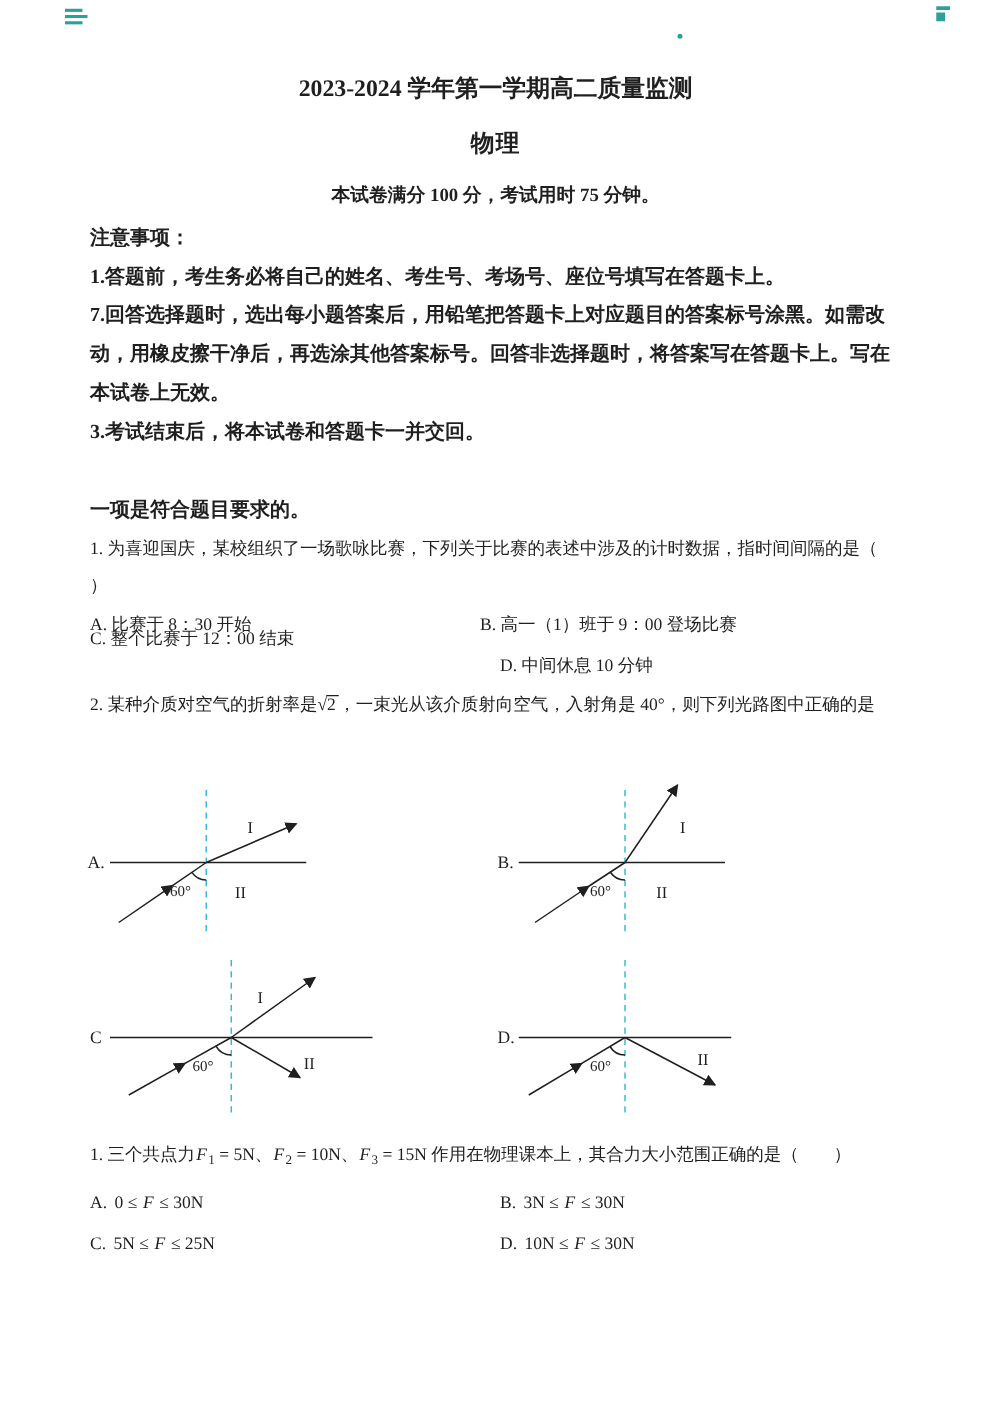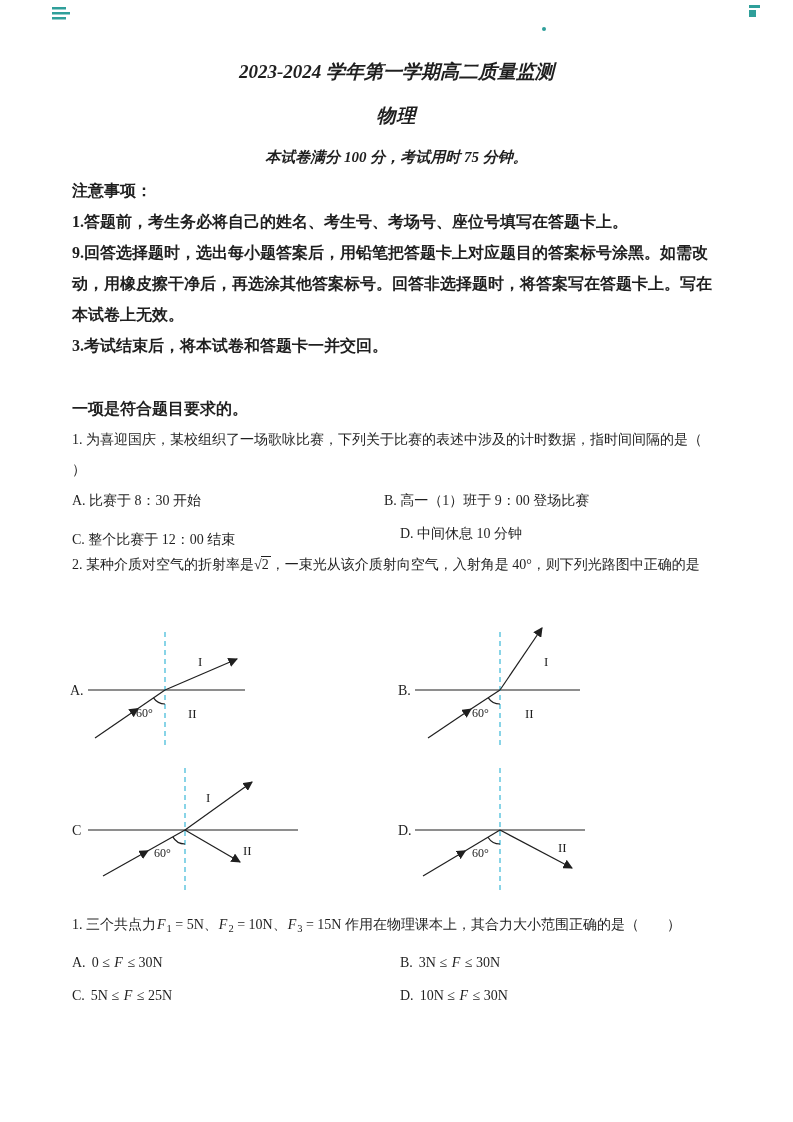--- a/index.html
+++ b/index.html
@@ -3,21 +3,21 @@
 <meta charset="utf-8">
 <style>
   html,body { margin:0; padding:0; background:#e8e8e8; }
   .page {
     position:relative; width:793px; height:1122px; margin:0 auto;
     background:#ffffff; overflow:hidden;
     font-family:"Liberation Serif","DejaVu Serif",serif;
     color:#1f1f1f; line-height:1.3;
   }
   .abs { position:absolute; }
-  .center { left:0; width:793px; text-align:center;font-style:italic; }
+  .center { left:0; width:793px; text-align:center; }
   .bold { font-weight:bold; }
   .h-title { font-size:19px; }
   .h-subject { font-size:19px; letter-spacing:1px;text-align:center; }
   .h-info { font-size:15px; }
   .body-line { left:72px; width:652px; font-size:16px; }
   .q-line { left:72px; width:656px; font-size:14px; }
   .opt { position:absolute; font-size:14px; white-space:nowrap; }
   .opt .olabel { margin-right:6px; }
   .fit { font-style:italic; padding:0 1px; }
   .msub { font-size:10.5px; vertical-align:-3px; }
@@ -60,32 +60,32 @@
   <svg class="abs" style="left:541px; top:26px" width="6" height="6">
     <circle cx="3" cy="3" r="2" fill="#2f9f9a"></circle>
   </svg>
 
   <div class="abs center bold h-title" style="top:60px">2023-2024 学年第一学期高二质量监测</div>
   <div class="abs center bold h-subject" style="top:104px">物理</div>
   <div class="abs center bold h-info" style="top:148px">本试卷满分 100 分，考试用时 75 分钟。</div>
 
   <div class="abs body-line bold" style="top:181px">注意事项：</div>
   <div class="abs body-line bold" style="top:212px">1.答题前，考生务必将自己的姓名、考生号、考场号、座位号填写在答题卡上。</div>
-  <div class="abs body-line bold" style="top:243px">9.回答选择题时，选出每小题答案后，用铅笔把答题卡上对应题目的答案标号涂黑。如需改</div>
+  <div class="abs body-line bold" style="top:243px">7.回答选择题时，选出每小题答案后，用铅笔把答题卡上对应题目的答案标号涂黑。如需改</div>
   <div class="abs body-line bold" style="top:305px">本试卷上无效。</div>
   <div class="abs body-line bold" style="top:274px">动，用橡皮擦干净后，再选涂其他答案标号。回答非选择题时，将答案写在答题卡上。写在</div>
   <div class="abs body-line bold" style="top:336px">3.考试结束后，将本试卷和答题卡一并交回。</div>
 
   <div class="abs body-line bold" style="top:399px">一项是符合题目要求的。</div>
 
   <div class="abs q-line" style="top:431px">1. 为喜迎国庆，某校组织了一场歌咏比赛，下列关于比赛的表述中涉及的计时数据，指时间间隔的是（</div>
   <div class="abs q-line" style="top:461px">）</div>
   <div class="opt" style="left:72px;  top:492px">A. 比赛于 8：30 开始</div>
   <div class="opt" style="left:384px; top:492px">B. 高一（1）班于 9：00 登场比赛</div>
-  <div class="opt" style="left:72px;  top:531px">C. 整个比赛于 12：00 结束</div>
+  <div class="opt" style="left:72px;  top:503px">C. 整个比赛于 12：00 结束</div>
   <div class="opt" style="left:400px; top:525px">D. 中间休息 10 分钟</div>
 
   <div class="abs q-line" style="top:556px">
     <span>2. 某种介质对空气的折射率是</span><span class="sqrt"><span>√</span><span class="radicand">2</span></span><span>，一束光从该介质射向空气，入射角是 40°，则下列光路图中正确的是</span>
   </div>
 
   <div class="diagram" style="left:60px; top:622px">
     <span class="dlabel">A.</span>
     <svg width="270" height="140">
       <line class="ink" x1="28" y1="68" x2="185" y2="68"></line>

